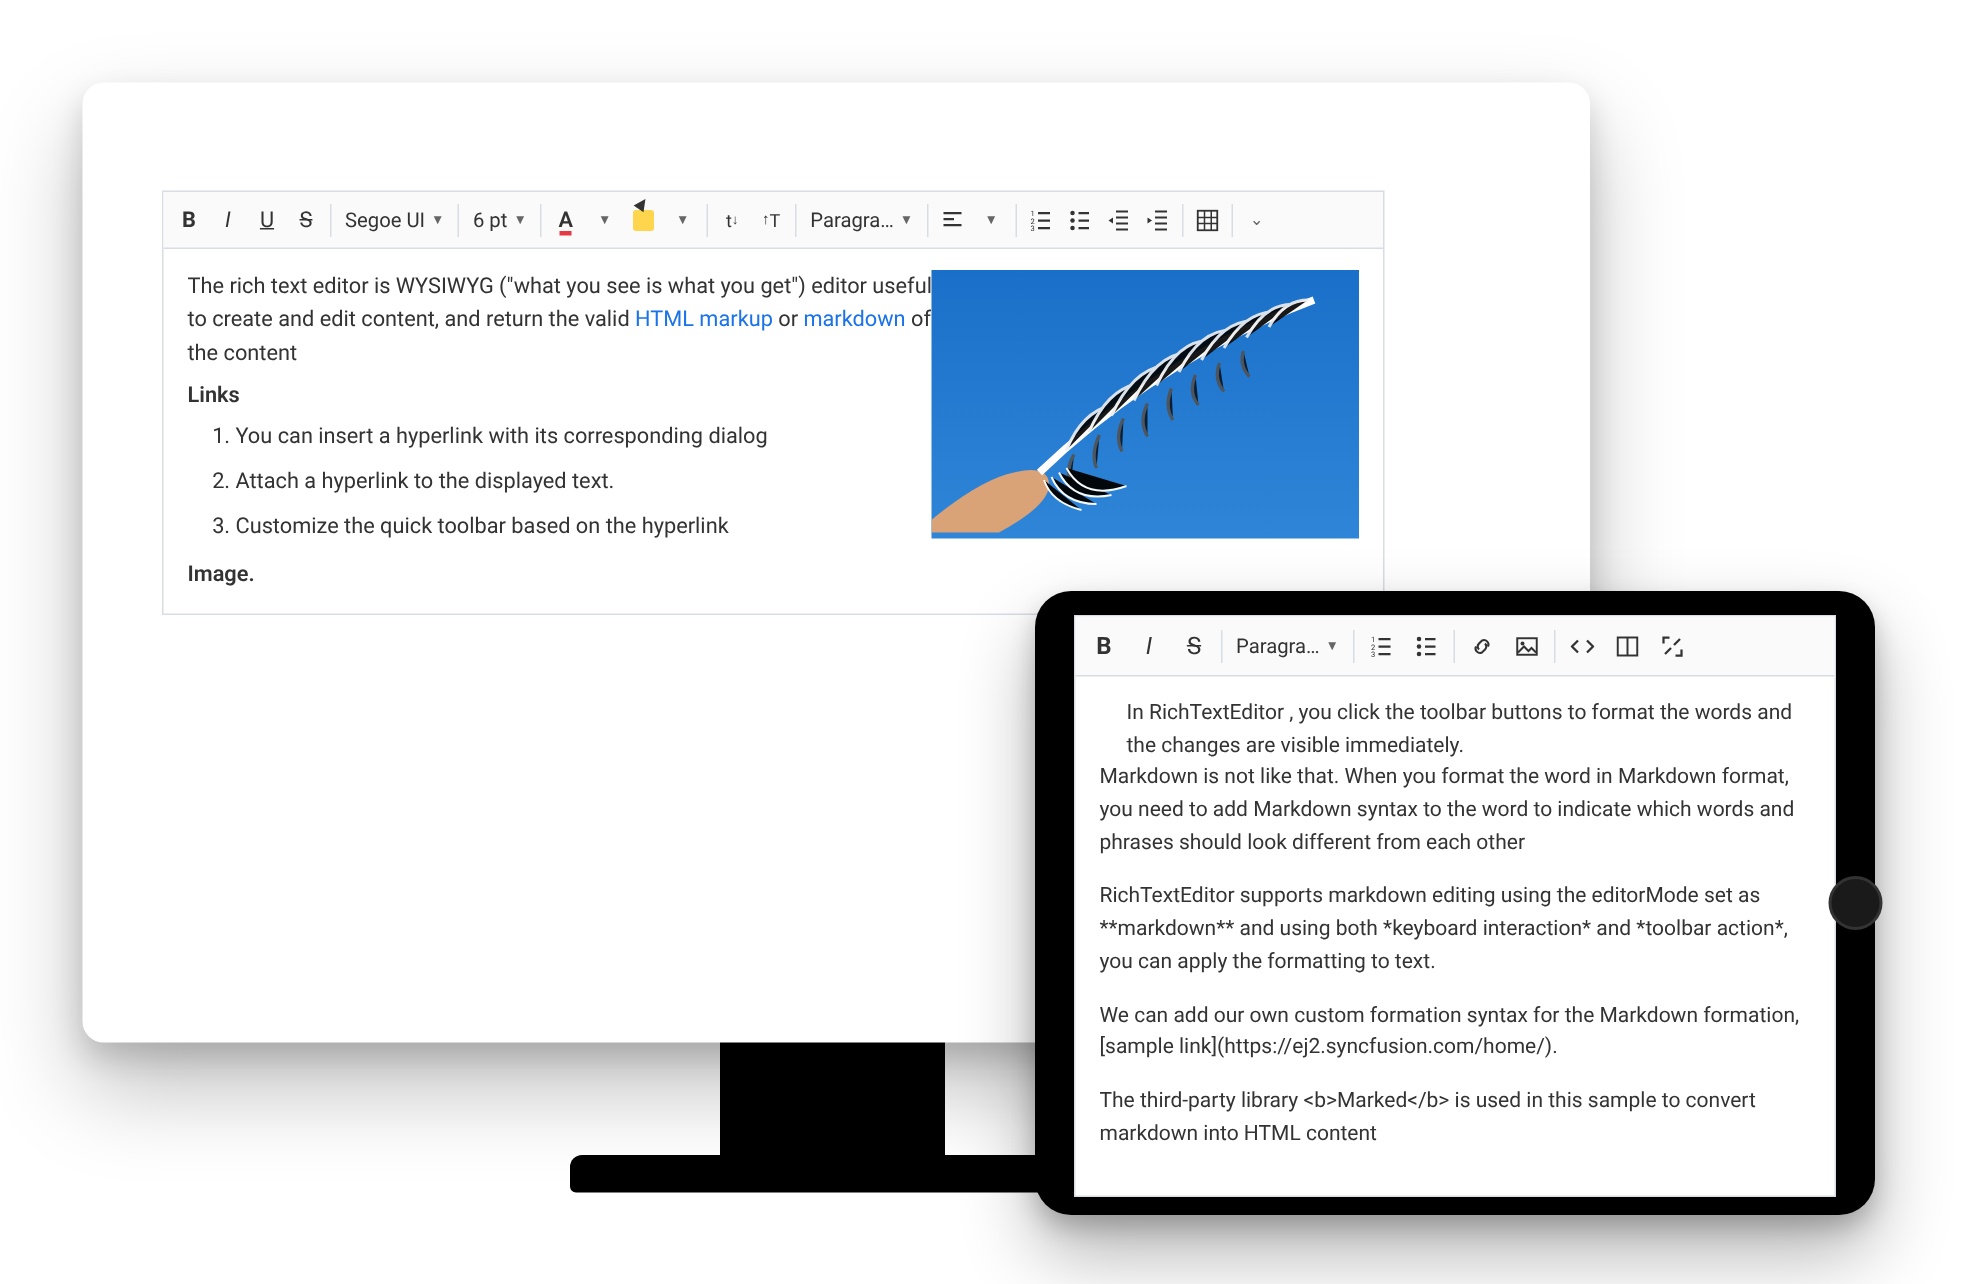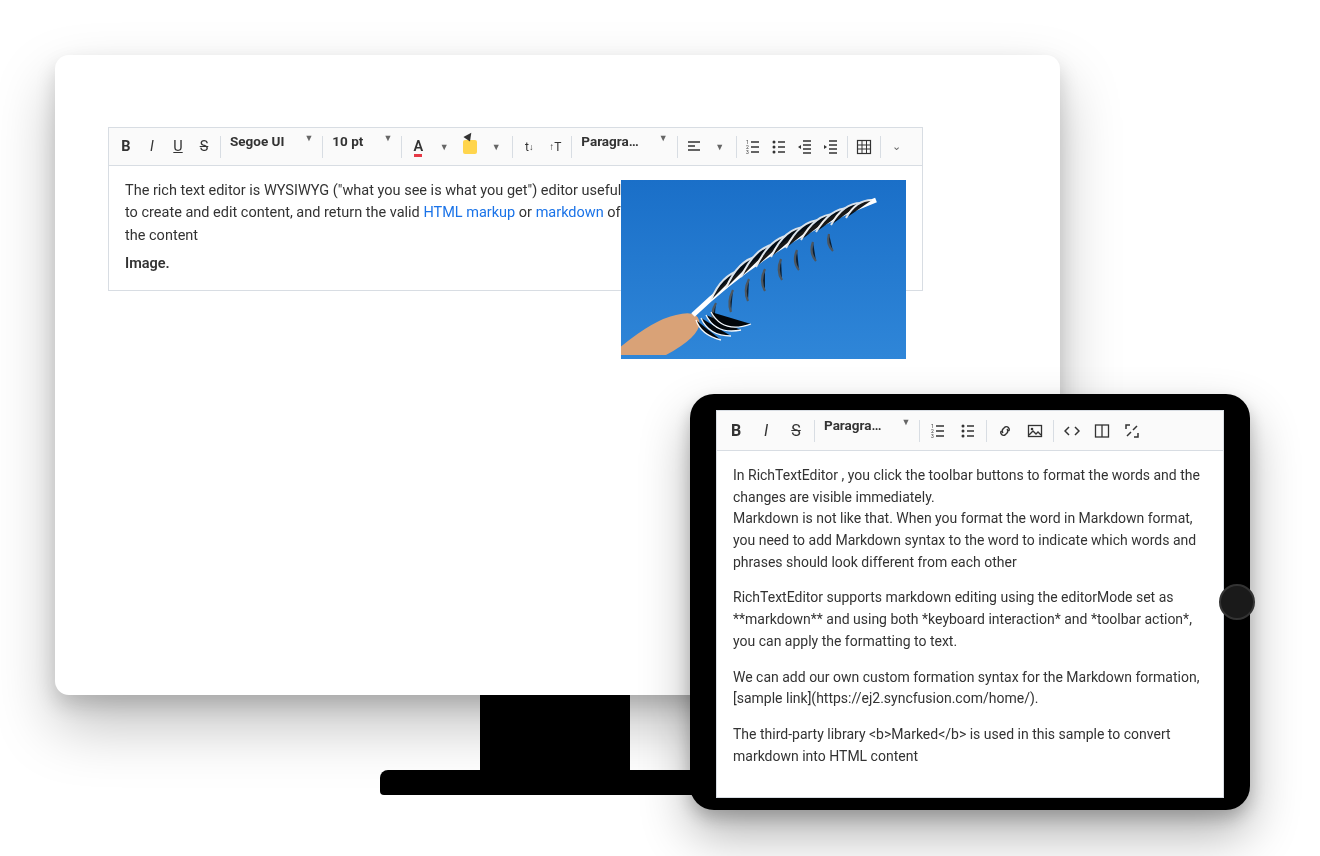--- a/index.html
+++ b/index.html
@@ -48,21 +48,21 @@
 }
 .tb-sep { width: 1px; height: 22px; background: #d8dde3; margin: 0 3px; }
 .tb-btn {
   display: inline-flex; align-items: center; justify-content: center;
   min-width: 26px; height: 28px;
   padding: 0 4px;
   cursor: pointer;
   color: #333;
 }
 .tb-btn svg { width: 16px; height: 16px; }
-.tb-dd { display: inline-flex; align-items: flex-start; height: 28px; padding: 0 6px; cursor: pointer; font-size: 13.5px; color: #333; gap: 20px; font-weight: bold; }
+.tb-dd { display: inline-flex; align-items: center; height: 28px; padding: 0 6px; cursor: pointer; font-size: 13.5px; color: #333; gap: 4px; }
 .chev { font-size: 9px; color: #666; }
 
 .content1 { padding: 14px 16px; position: relative; }
 .content1 p { line-height: 1.55; margin-bottom: 4px; }
 .content1 .intro { width: 500px; }
 .content1 a { color: #1a73e8; text-decoration: none; }
 .content1 h4 { font-weight: 600; font-size: 14.5px; margin: 8px 0 4px; }
 .content1 ol { margin: 4px 0 4px 32px; }
 .content1 ol li { padding: 4px 0; line-height: 1.5; }
 .featherbox {
@@ -110,21 +110,21 @@
   padding: 0 4px;
 }
 .toolbar2 .tb-btn { min-width: 30px; }
 .content2 {
   padding: 14px 16px 16px;
   font-size: 14px;
   color: #333;
   line-height: 1.55;
 }
 .content2 p { margin-bottom: 14px; }
-.content2 p.tight { margin-bottom: 0; }
+.content2 p.tight { margin-bottom: 0; margin-left: 18px; }
 
 .bold { font-weight: 700; }
 .italic { font-style: italic; }
 .underline { text-decoration: underline; }
 .strike { text-decoration: line-through; }
 .font-color-a { position: relative; font-weight: 600; }
 .font-color-a::after { content:""; position:absolute; left:1px; right:1px; bottom:-2px; height:3px; background:#e63946; }
 .bg-color-swatch { display:inline-block; width:14px; height:14px; background:#ffd54d; border-radius:2px; position:relative; }
 .bg-color-swatch::before { content:""; position:absolute; left:2px; top:-8px; width:0; height:0; border-left:4px solid transparent; border-right:4px solid transparent; border-bottom:8px solid #333; transform: rotate(35deg); }
 </style>
@@ -141,21 +141,21 @@
     <span class="tb-btn italic">I</span>
     <span class="tb-btn underline">U</span>
     <span class="tb-btn strike">S</span>
     <span class="tb-sep"></span>
     <span class="tb-dd">
         <span>Segoe UI</span> 
         <span class="chev">▼</span>
       </span>
     <span class="tb-sep"></span>
     <span class="tb-dd">
-        <span>10 pt</span> 
+        <span>6 pt</span> 
         <span class="chev">▼</span>
       </span>
     <span class="tb-sep"></span>
     <span class="tb-btn">
         <span class="font-color-a">A</span>
       </span>
     <span class="tb-btn">
         <span class="chev">▼</span>
       </span>
     <span class="tb-btn">
@@ -255,20 +255,26 @@
 
         <g stroke="#fff" stroke-width="1.3" opacity="0.95">
           <path d="M75 140 q5 15 25 20"></path>
             <path d="M80 138 q8 18 30 18"></path>
           <path d="M85 135 q10 20 35 15"></path>
             <path d="M90 132 q12 22 40 12"></path>
         </g>
       </svg>
     </div>
     <p class="intro"><span>The rich text editor is WYSIWYG ("what you see is what you get") editor useful to create and edit content, and return the valid </span><a href="#">HTML markup</a><span> or </span><a href="#">markdown</a><span> of the content</span></p>
+    <h4>Links</h4>
+    <ol>
+      <li>You can insert a hyperlink with its corresponding dialog</li>
+      <li>Attach a hyperlink to the displayed text.</li>
+      <li>Customize the quick toolbar based on the hyperlink</li>
+    </ol>
     <h4>Image.</h4>
   </div>
 </div>
 
 <div class="tablet">
   <div class="tablet-home"></div>
   <div class="tablet-screen">
     <div class="editor2">
       <div class="toolbar2">
         <span class="tb-btn bold">B</span>

